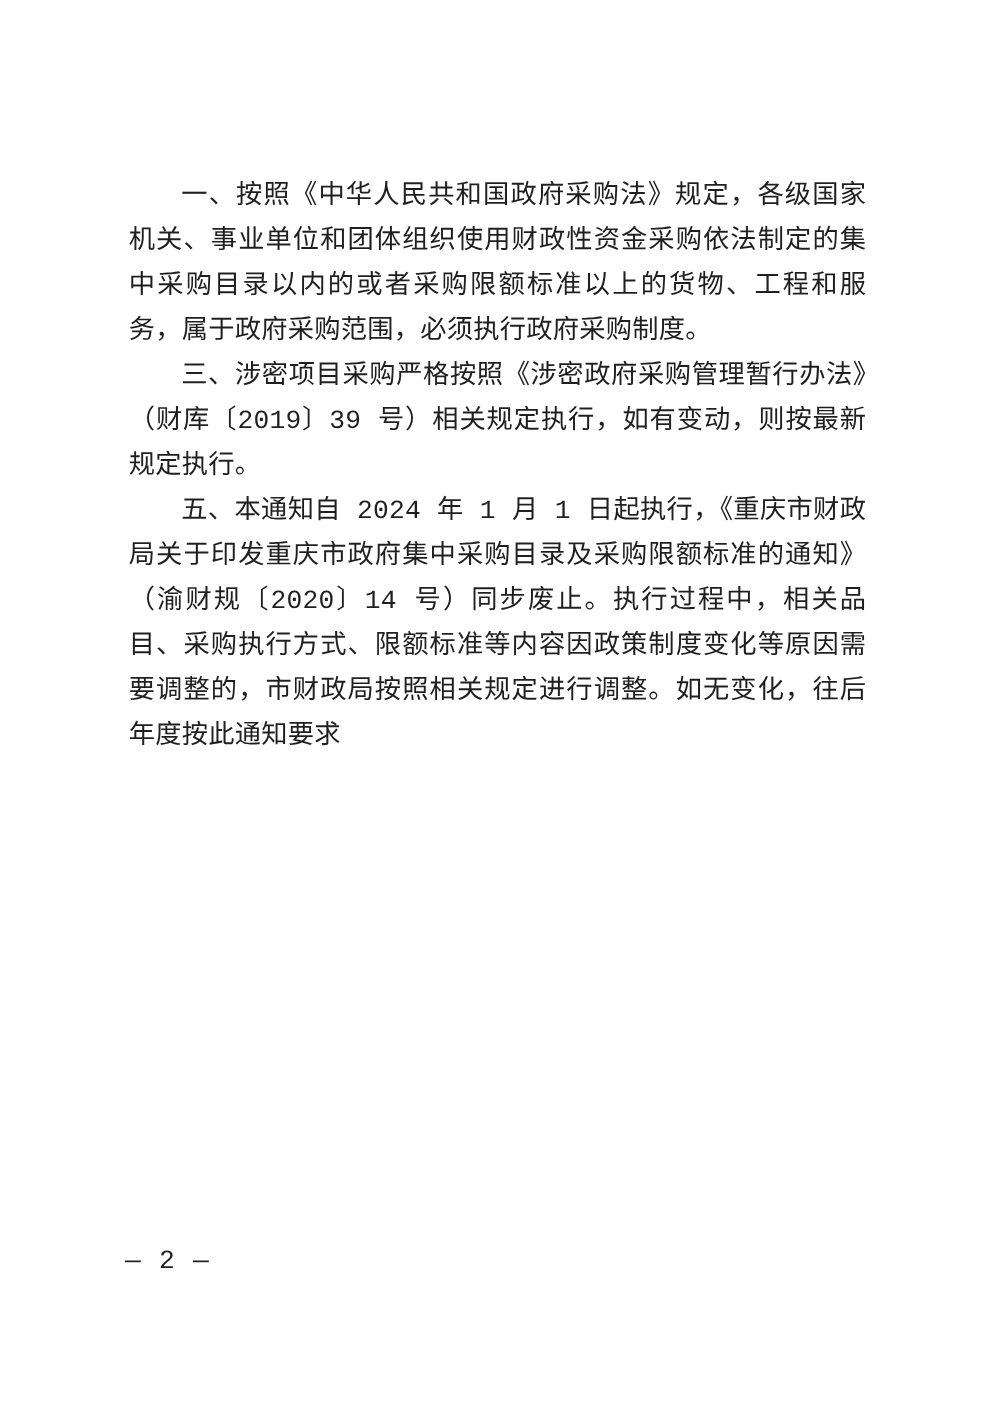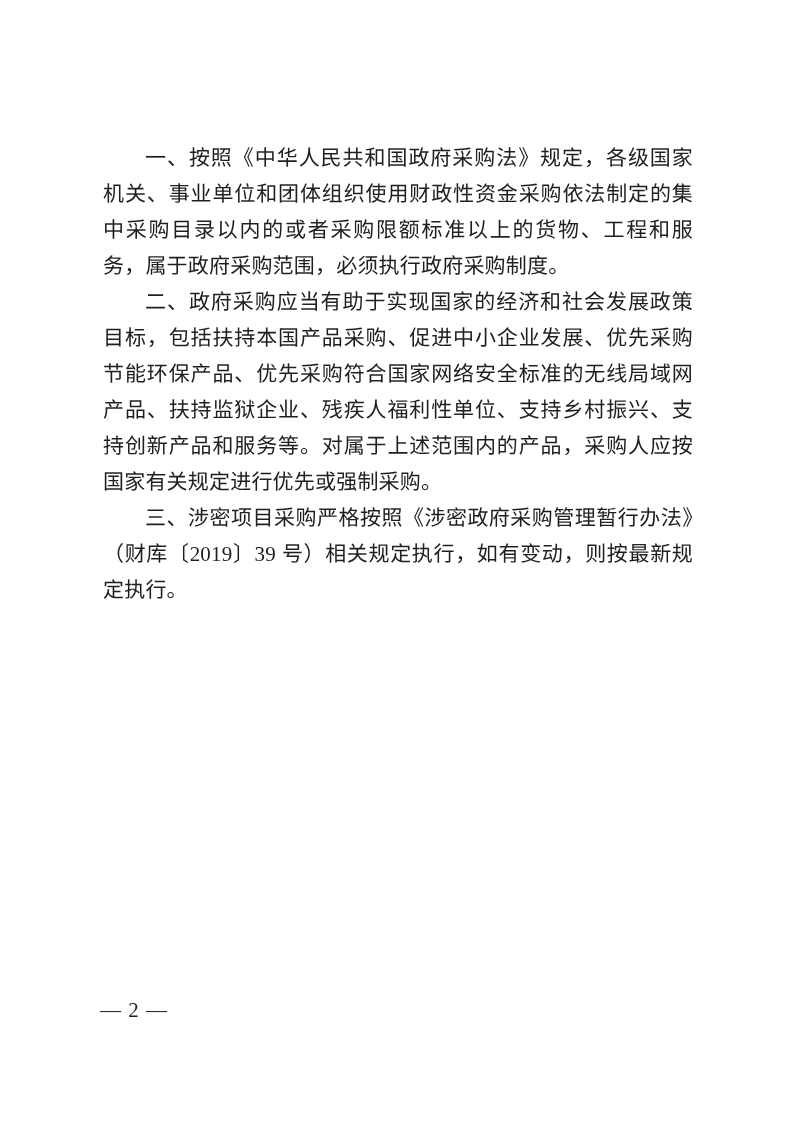--- a/index.html
+++ b/index.html
@@ -6,21 +6,21 @@
     margin: 0;
     padding: 0;
     background: #ffffff;
   }
   .page {
     position: relative;
     width: 794px;
     height: 1123px;
     background: #ffffff;
     overflow: hidden;
-    font-family: Liberation Serif, serif;
+    font-family: Liberation Mono, monospace;
     color: #1f1f1f;
   }
   .content {
     position: absolute;
     left: 103px;
     top: 140px;
     width: 590px;
     font-size: 21px;
     line-height: 36px;
     text-align: justify;
@@ -41,17 +41,17 @@
     letter-spacing: 1px;
     color: #1f1f1f;
   }
 </style>
 </head>
 <body>
 
 <div class="page">
   <div class="content">
     <p>一、按照《中华人民共和国政府采购法》规定，各级国家机关、事业单位和团体组织使用财政性资金采购依法制定的集中采购目录以内的或者采购限额标准以上的货物、工程和服务，属于政府采购范围，必须执行政府采购制度。</p>
-    <p>二、政府采购应当有助于实现国家的经济和社会发展政策目标，包括扶持本国产品采购、促进中小企业发展、优先采购节能环保产品、优先采购符合国家网络安全标准的无线局域网产品、扶持监狱企业、残疾人福利性单位、支持乡村振兴、支持创新产品和服务等。对属于上述范围内的产品，采购人应按国家有关规定进行优先或强制采购。</p>
     <p>三、涉密项目采购严格按照《涉密政府采购管理暂行办法》（财库〔2019〕39 号）相关规定执行，如有变动，则按最新规定执行。</p>
+    <p>五、本通知自 2024 年 1 月 1 日起执行，《重庆市财政局关于印发重庆市政府集中采购目录及采购限额标准的通知》（渝财规〔2020〕14 号）同步废止。执行过程中，相关品目、采购执行方式、限额标准等内容因政策制度变化等原因需要调整的，市财政局按照相关规定进行调整。如无变化，往后年度按此通知要求</p>
   </div>
   <div class="page-number">— 2 —</div>
 </div>
 
 </body></html>

